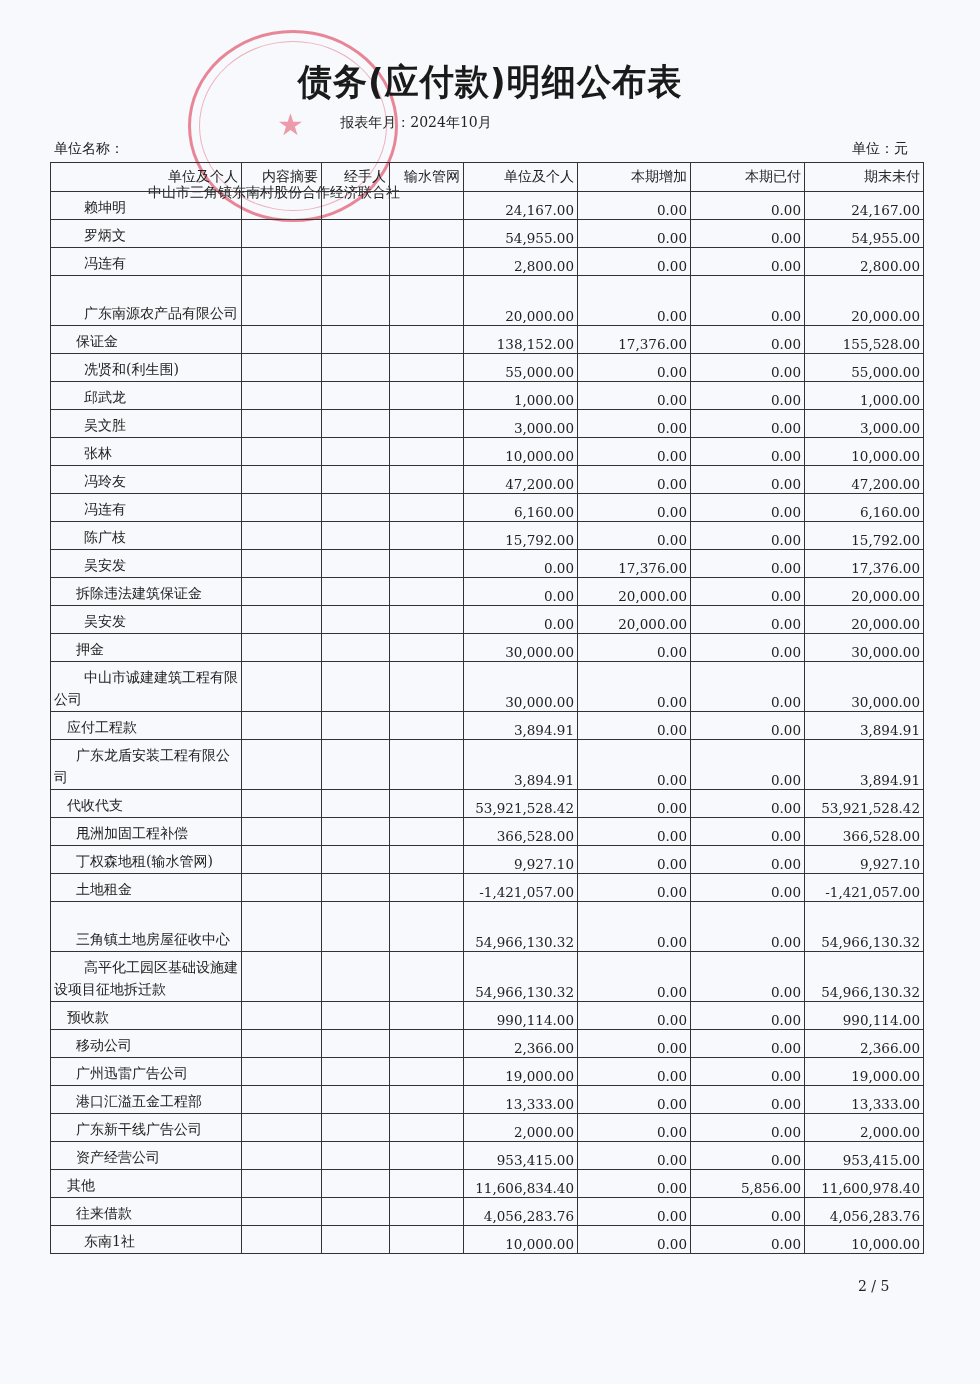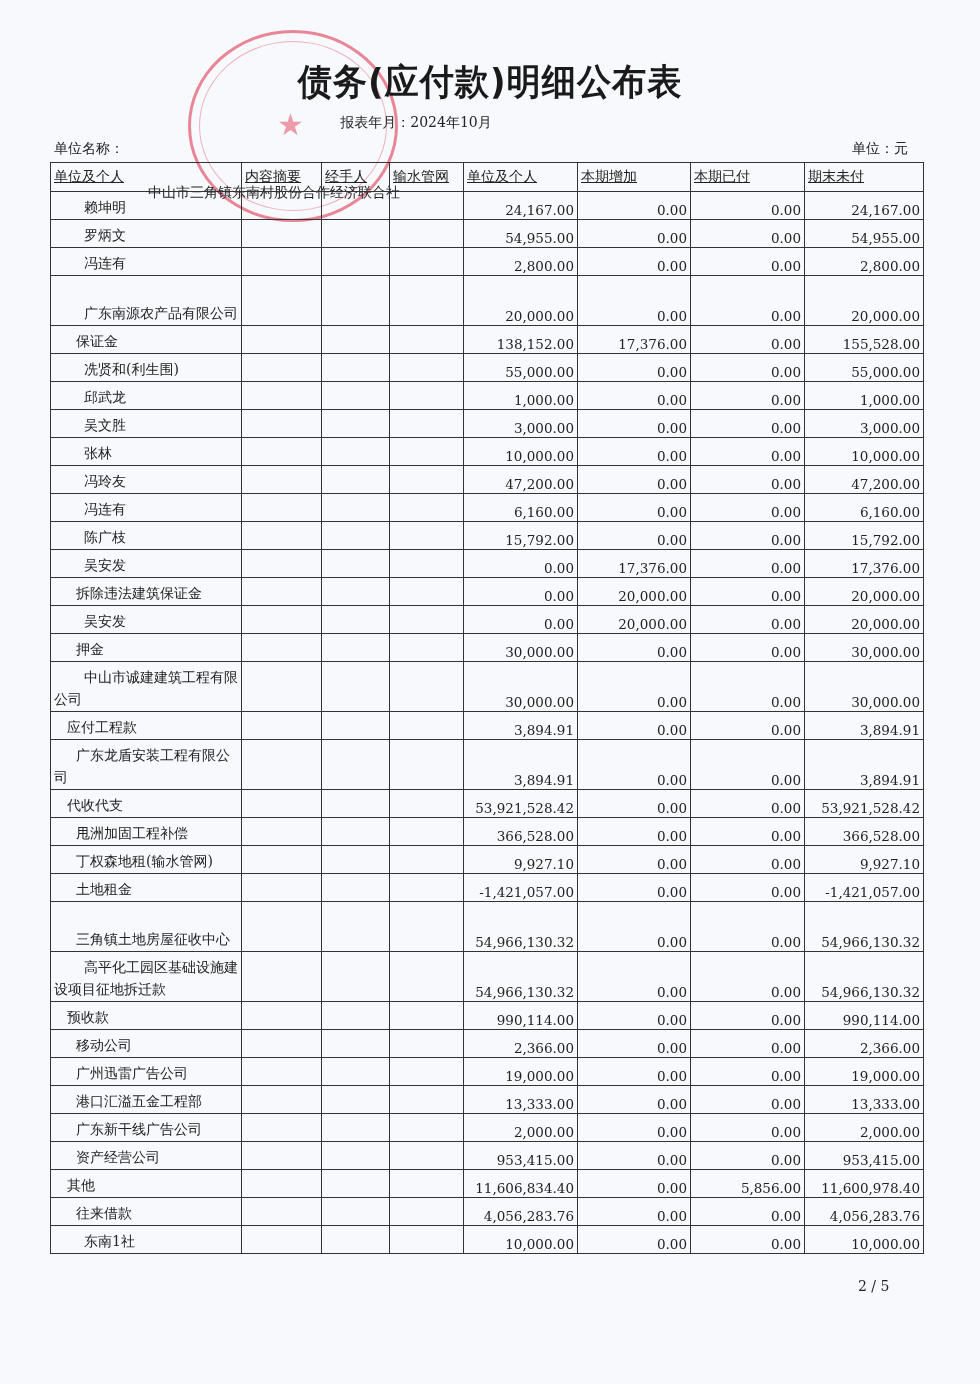--- a/index.html
+++ b/index.html
@@ -7,21 +7,21 @@
          font-family:"DejaVu Serif","Liberation Serif",serif; color:#222; }
   .title { position:absolute; left:0; width:980px; top:58px; text-align:center;
            font-family:"DejaVu Sans","Liberation Sans",sans-serif; font-size:36px; font-weight:bold;
            letter-spacing:1px; color:#1a1a1a; transform:scaleX(0.95); }
   .period { position:absolute; left:0; width:832px; top:114px; text-align:center; font-size:14px; }
   .unit-name-label { position:absolute; left:54px; top:140px; font-size:14px; }
   .unit-name { position:absolute; left:148px; top:140px; font-size:14px;margin-top:44px; }
   .unit { position:absolute; right:72px; top:140px; font-size:14px; }
   table { position:absolute; left:50px; top:162px; border-collapse:collapse; table-layout:fixed; width:873px; }
   td, th { border:1.5px solid #333; font-size:14px; padding:0 3px; overflow:hidden; }
-  th { height:28px; font-weight:normal; text-align:left;text-decoration:underline; }
+  th { height:28px; font-weight:normal; text-align:right; }
   td { height:26px; vertical-align:bottom; padding-bottom:1px; }
   td.num { text-align:right; font-family:"DejaVu Serif","Liberation Serif",serif; font-size:13.5px; white-space:nowrap; }
   td.name { text-align:left; line-height:22px; }
   tr.two td { height:48px; }
   .lv0 { text-indent:0;padding-left:16px; }
   .lv1 { text-indent:22px; }
   .lv2 { text-indent:30px; }
   .page { position:absolute; left:858px; top:1278px; font-size:14px; }
   .stamp { position:absolute; left:188px; top:30px; width:204px; height:186px; border-radius:50%;
            border:3px solid rgba(220,40,70,0.55); pointer-events:none; }

